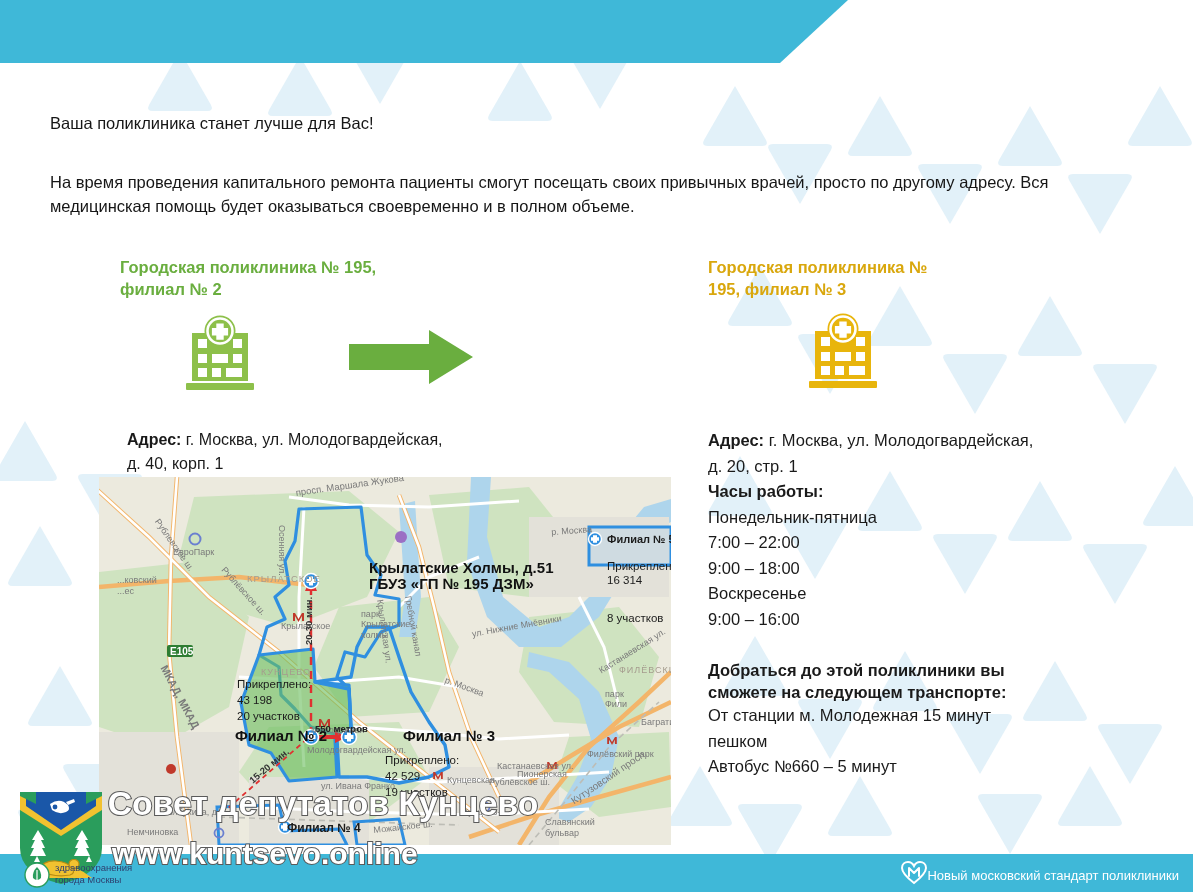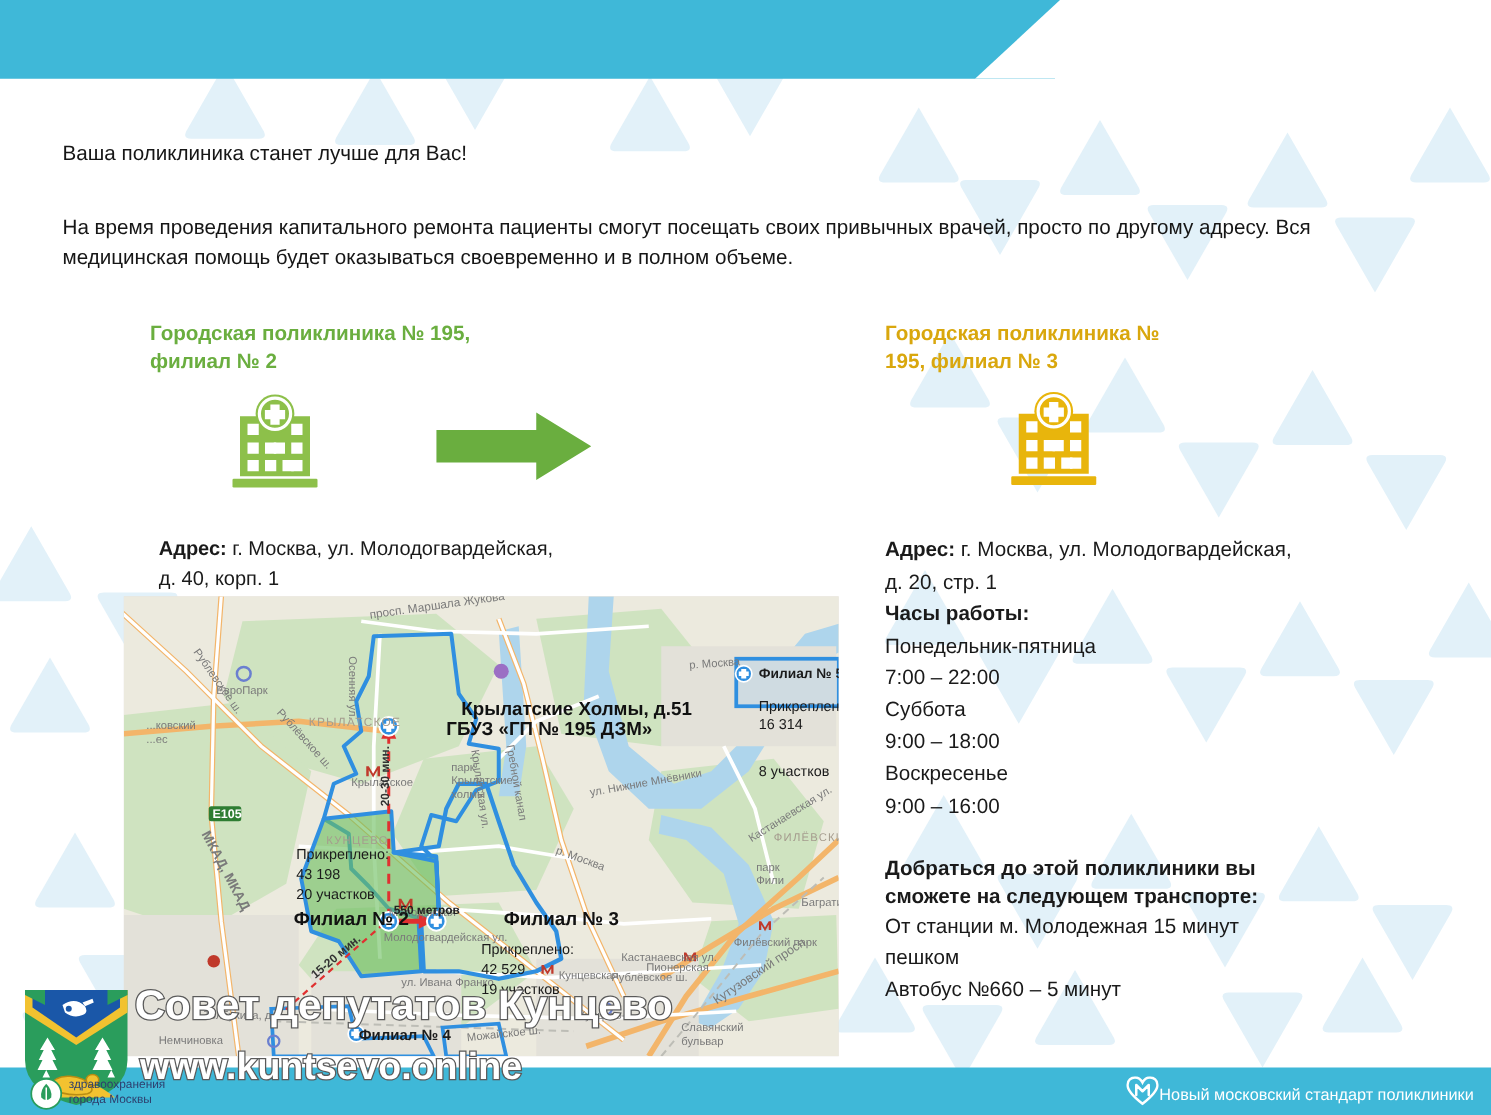--- a/index.html
+++ b/index.html
@@ -241,21 +241,20 @@
 
   <div class="right-body">
     <div class="blk">
       <span class="lbl">Адрес:</span><span> г. Москва, ул. Молодогвардейская,</span><br>
       <span>д. 20, стр. 1</span>
     </div>
     <div class="blk">
       <div class="lbl">Часы работы:</div>
       <div>Понедельник-пятница</div>
       <div>7:00 – 22:00</div>
-      <div>Суббота</div>
       <div>9:00 – 18:00</div>
       <div>Воскресенье</div>
       <div>9:00 – 16:00</div>
     </div>
     <div class="blk spaced">
       <div class="bold-head">
         <span>Добраться до этой поликлиники вы</span><br>
         <span>сможете на следующем транспорте:</span>
       </div>
       <div>От станции м. Молодежная 15 минут</div>
@@ -406,21 +405,21 @@
     <div class="map-lbl grey" style="left:542px;top:240px;">Багратионовская</div>
     <div class="map-lbl grey" style="left:446px;top:340px;line-height:1.2;">Славянский<br>бульвар</div>
     <div class="map-lbl grey" style="left:28px;top:350px;">Немчиновка</div>
     <div class="map-lbl grey" style="left:64px;top:330px;">Толбухина, д.3</div>
     <div class="map-lbl grey rot" style="left:348px;top:198px;transform:rotate(20deg);">р. Москва</div>
     <div class="map-lbl grey rot" style="left:452px;top:50px;transform:rotate(-4deg);">р. Москва</div>
     <div class="map-lbl grey" style="left:18px;top:98px;line-height:1.2;">...ковский<br>...ес</div>
     <div class="map-lbl" style="left:71px;top:169px;font-size:10px;color:#fff;font-weight:bold;">E105</div>
 
     <div class="map-lbl big" style="left:270px;top:82px;">Крылатские Холмы, д.51</div>
-    <div class="map-lbl big" style="left:258px;top:98px;">ГБУЗ «ГП № 195 ДЗМ»</div>
+    <div class="map-lbl big" style="left:270px;top:98px;">ГБУЗ «ГП № 195 ДЗМ»</div>
 
     <div class="map-lbl mid" style="left:508px;top:56px;">Филиал № 5</div>
     <div class="map-lbl attach" style="left:508px;top:82px;">Прикреплено:</div>
     <div class="map-lbl attach" style="left:508px;top:96px;">16 314</div>
     <div class="map-lbl attach" style="left:508px;top:110px;margin-top:24px;">8 участков</div>
 
     <div class="map-lbl attach" style="left:138px;top:200px;">Прикреплено:</div>
     <div class="map-lbl attach" style="left:138px;top:216px;">43 198</div>
     <div class="map-lbl attach" style="left:138px;top:232px;">20 участков</div>
     <div class="map-lbl" style="left:136px;top:250px;font-size:15px;font-weight:bold;color:#111;">Филиал № 2</div>

